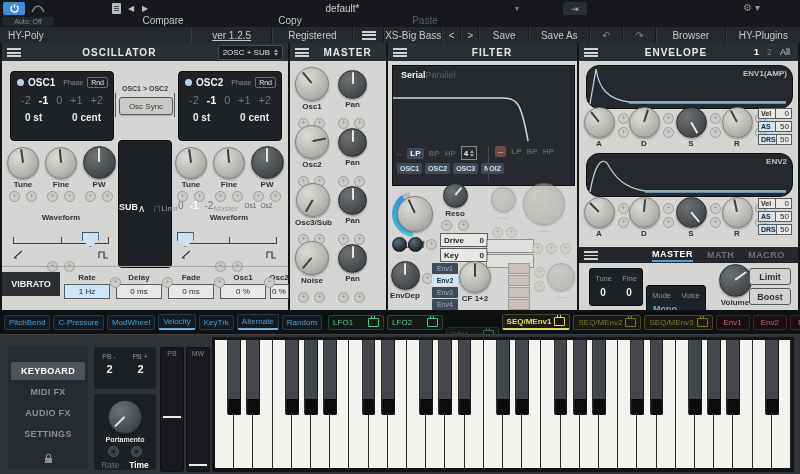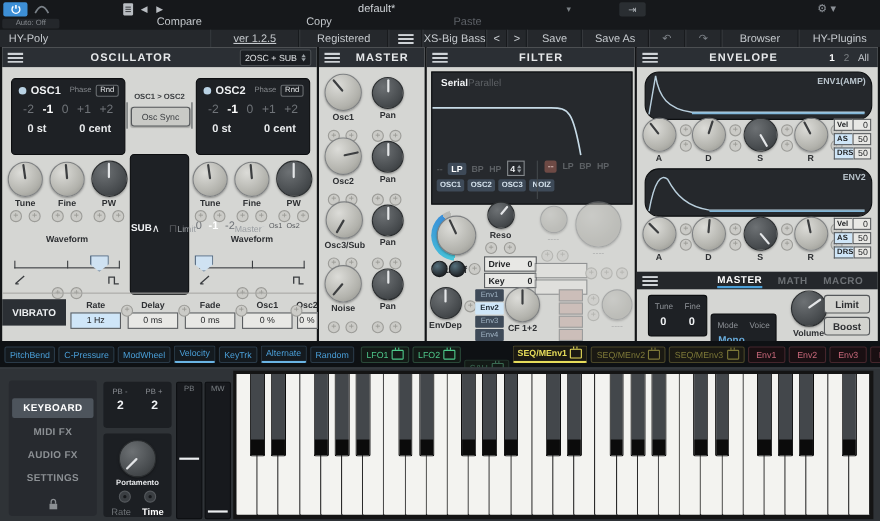--- a/index.html
+++ b/index.html
@@ -161,21 +161,21 @@
   .mbox .vr{display:flex;justify-content:space-around;font-size:10px;color:#f0f2f4;font-weight:bold;margin-top:4px;}
   .mbox .mono{color:#6aaede;font-size:9px;margin:4px 0 0 6px;font-weight:bold;text-align:left;}
   .lbbtn{position:absolute;width:40px;height:15px;background:#d2d3cf;border:1px solid #55585b;border-radius:3px;
       font-size:9px;font-weight:bold;color:#2e3033;display:flex;align-items:center;justify-content:center;}
 
   
   .modrow{position:absolute;left:0;top:310px;width:800px;height:24px;background:#0e1114;display:flex;align-items:center;
       padding:0 4px;box-sizing:border-box;gap:3px;white-space:nowrap;}
   .mtab{font-size:8px;padding:2px 4px;border:1px solid #2a3a48;border-radius:2px;background:#141a1f;color:#4a9fd8;}
   .mtab.ul{border-bottom:2px solid #6ab4e4;}
-  .mtab.grn{color:#4ec88a;border-color:#2a4838;background:#131a16;display:flex;align-items:center;gap:3px;}
+  .mtab.grn{color:#4ec88a;border-color:#2a4838;background:#131a16;display:flex;align-items:center;gap:15px;}
   .mtab.grn.dim{color:#3a6a52;border-color:#22352b;margin-top:25px;}
   .mtab.yel{color:#e6dc5a;border-color:#4a4628;background:#1a1913;display:flex;align-items:center;gap:3px;}
   .mtab.yel.on{border-bottom:2px solid #e6dc5a;font-weight:bold;}
   .mtab.yel.dim{color:#7d7838;}
   .mtab.red{color:#c8687a;border-color:#45262c;background:#190f12;padding:2px 7px;}
   .tvic{display:inline-block;width:9px;height:7px;border:1px solid currentColor;border-radius:1px;position:relative;}
   .tvic:before{content:"";position:absolute;left:2px;top:-3px;width:1px;height:2px;background:currentColor;box-shadow:3px 0 0 currentColor;}
   .sprl{flex:1;}
 
   

